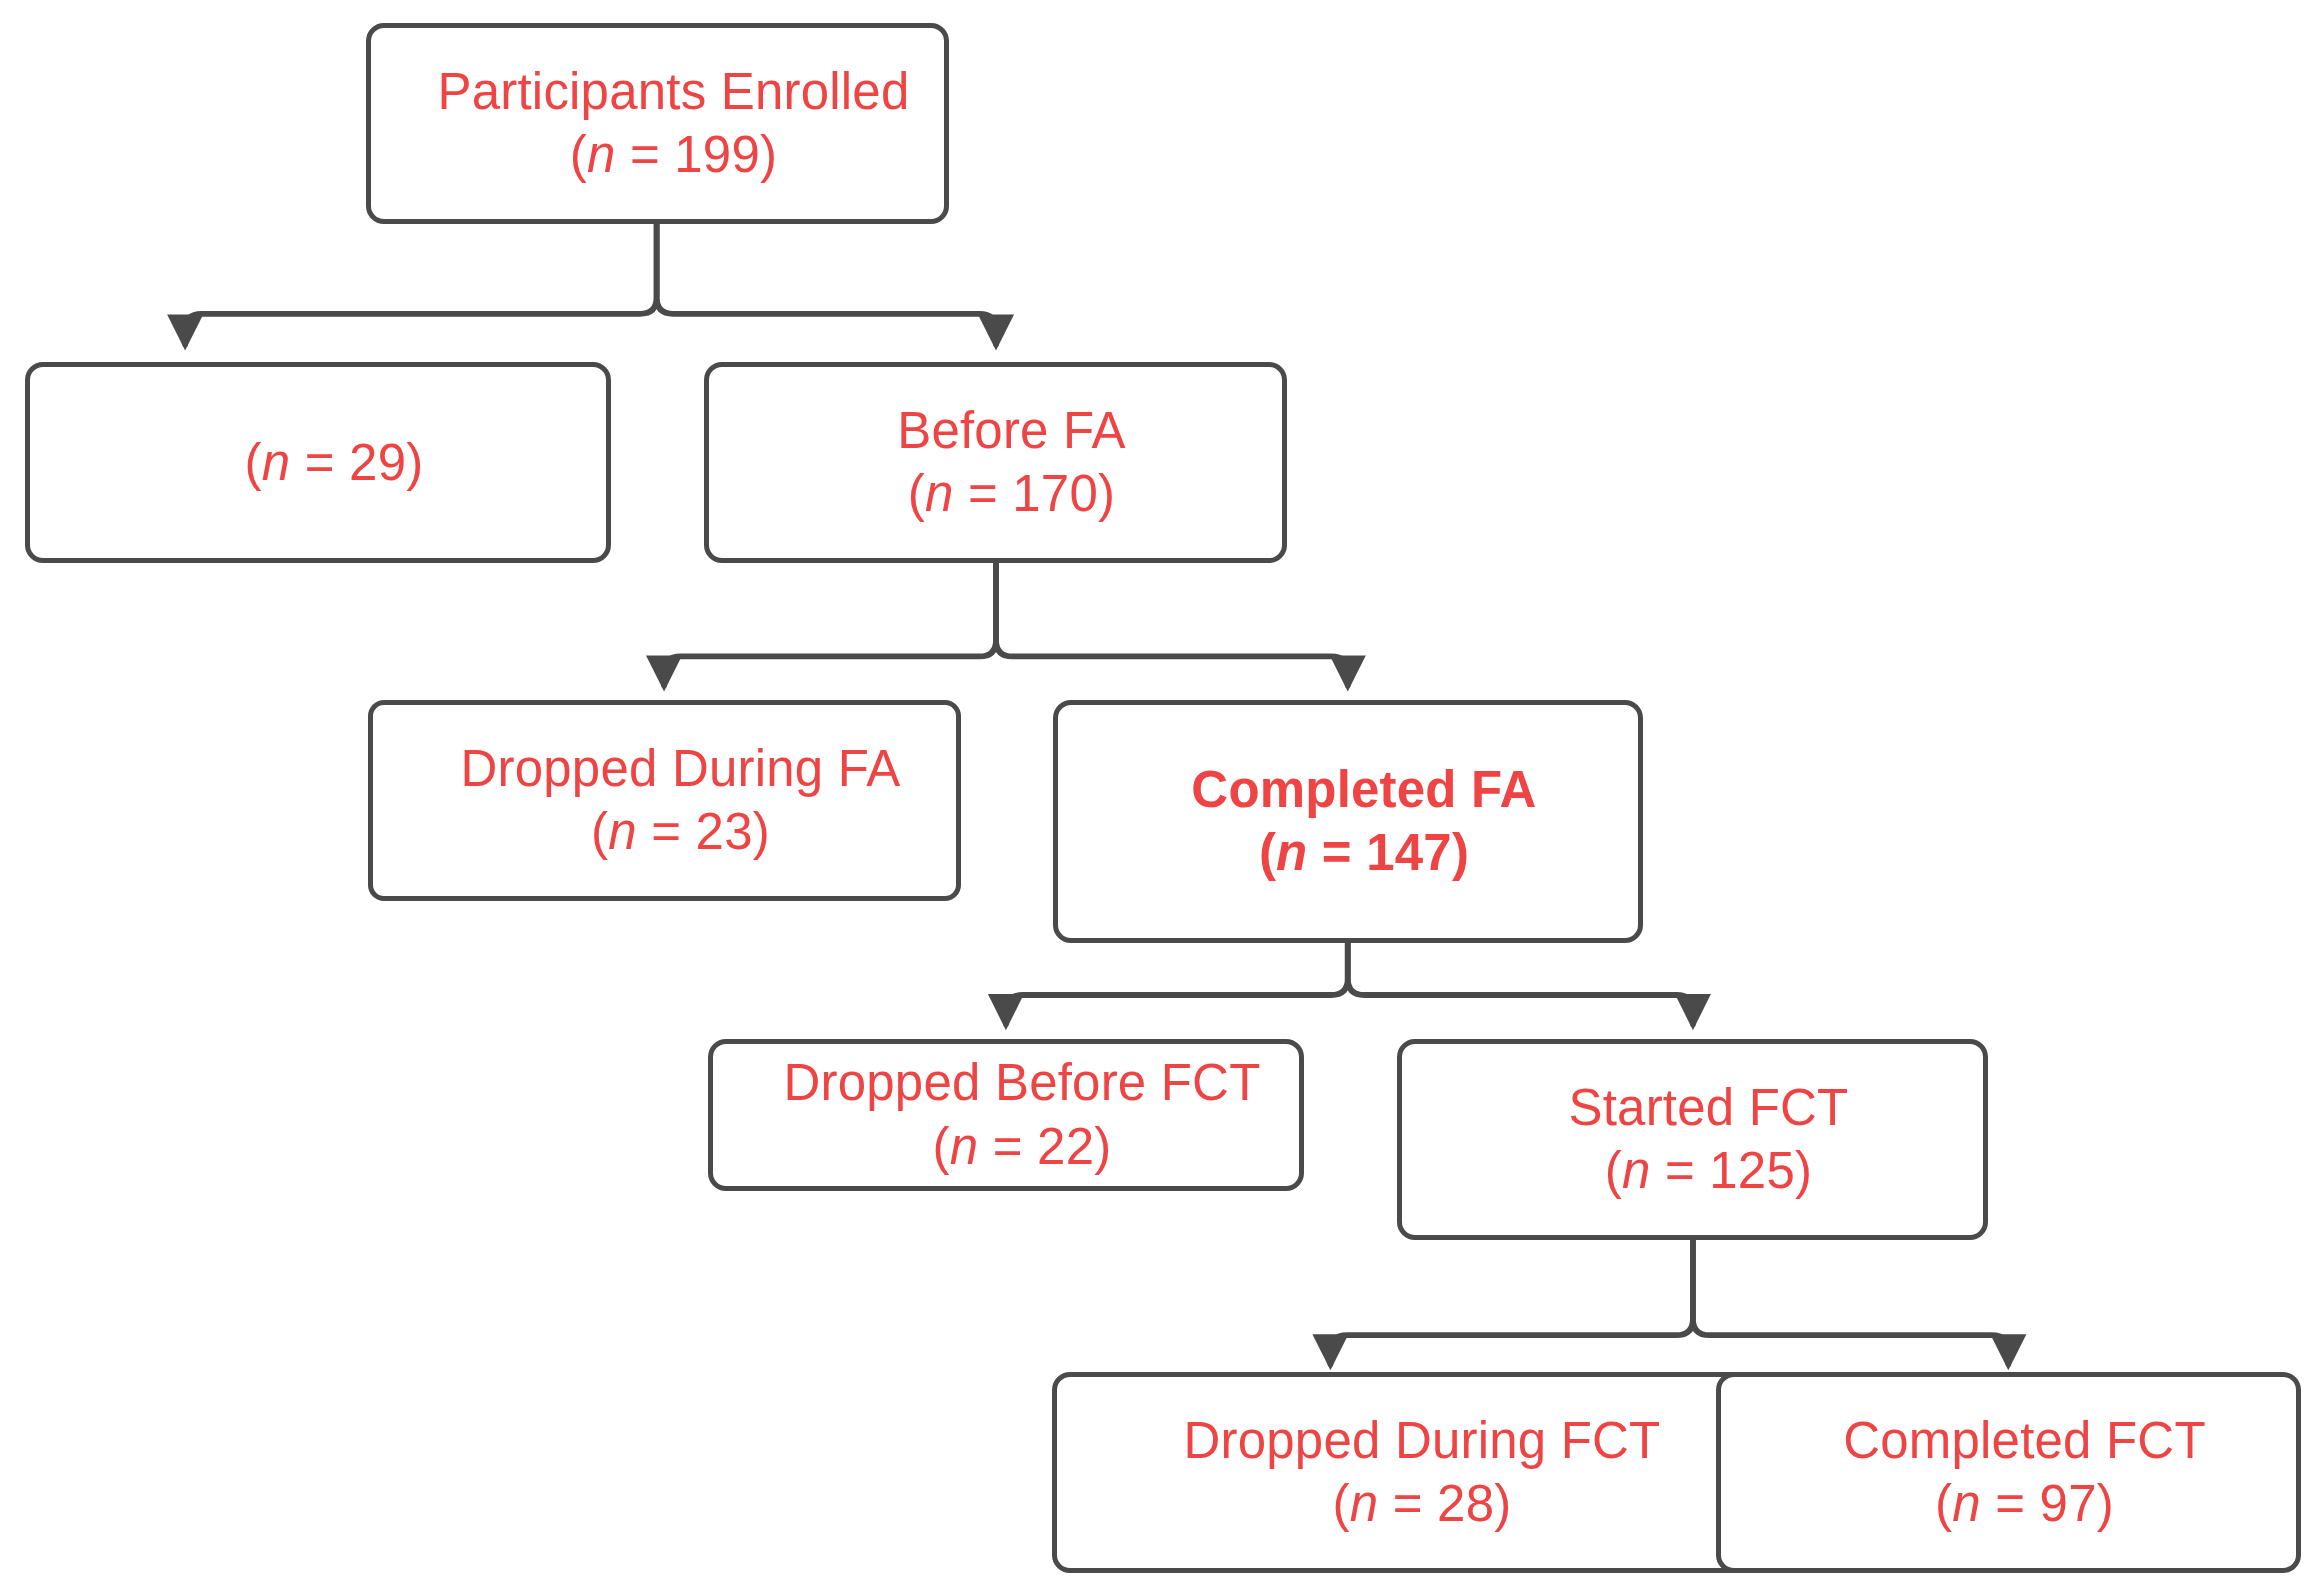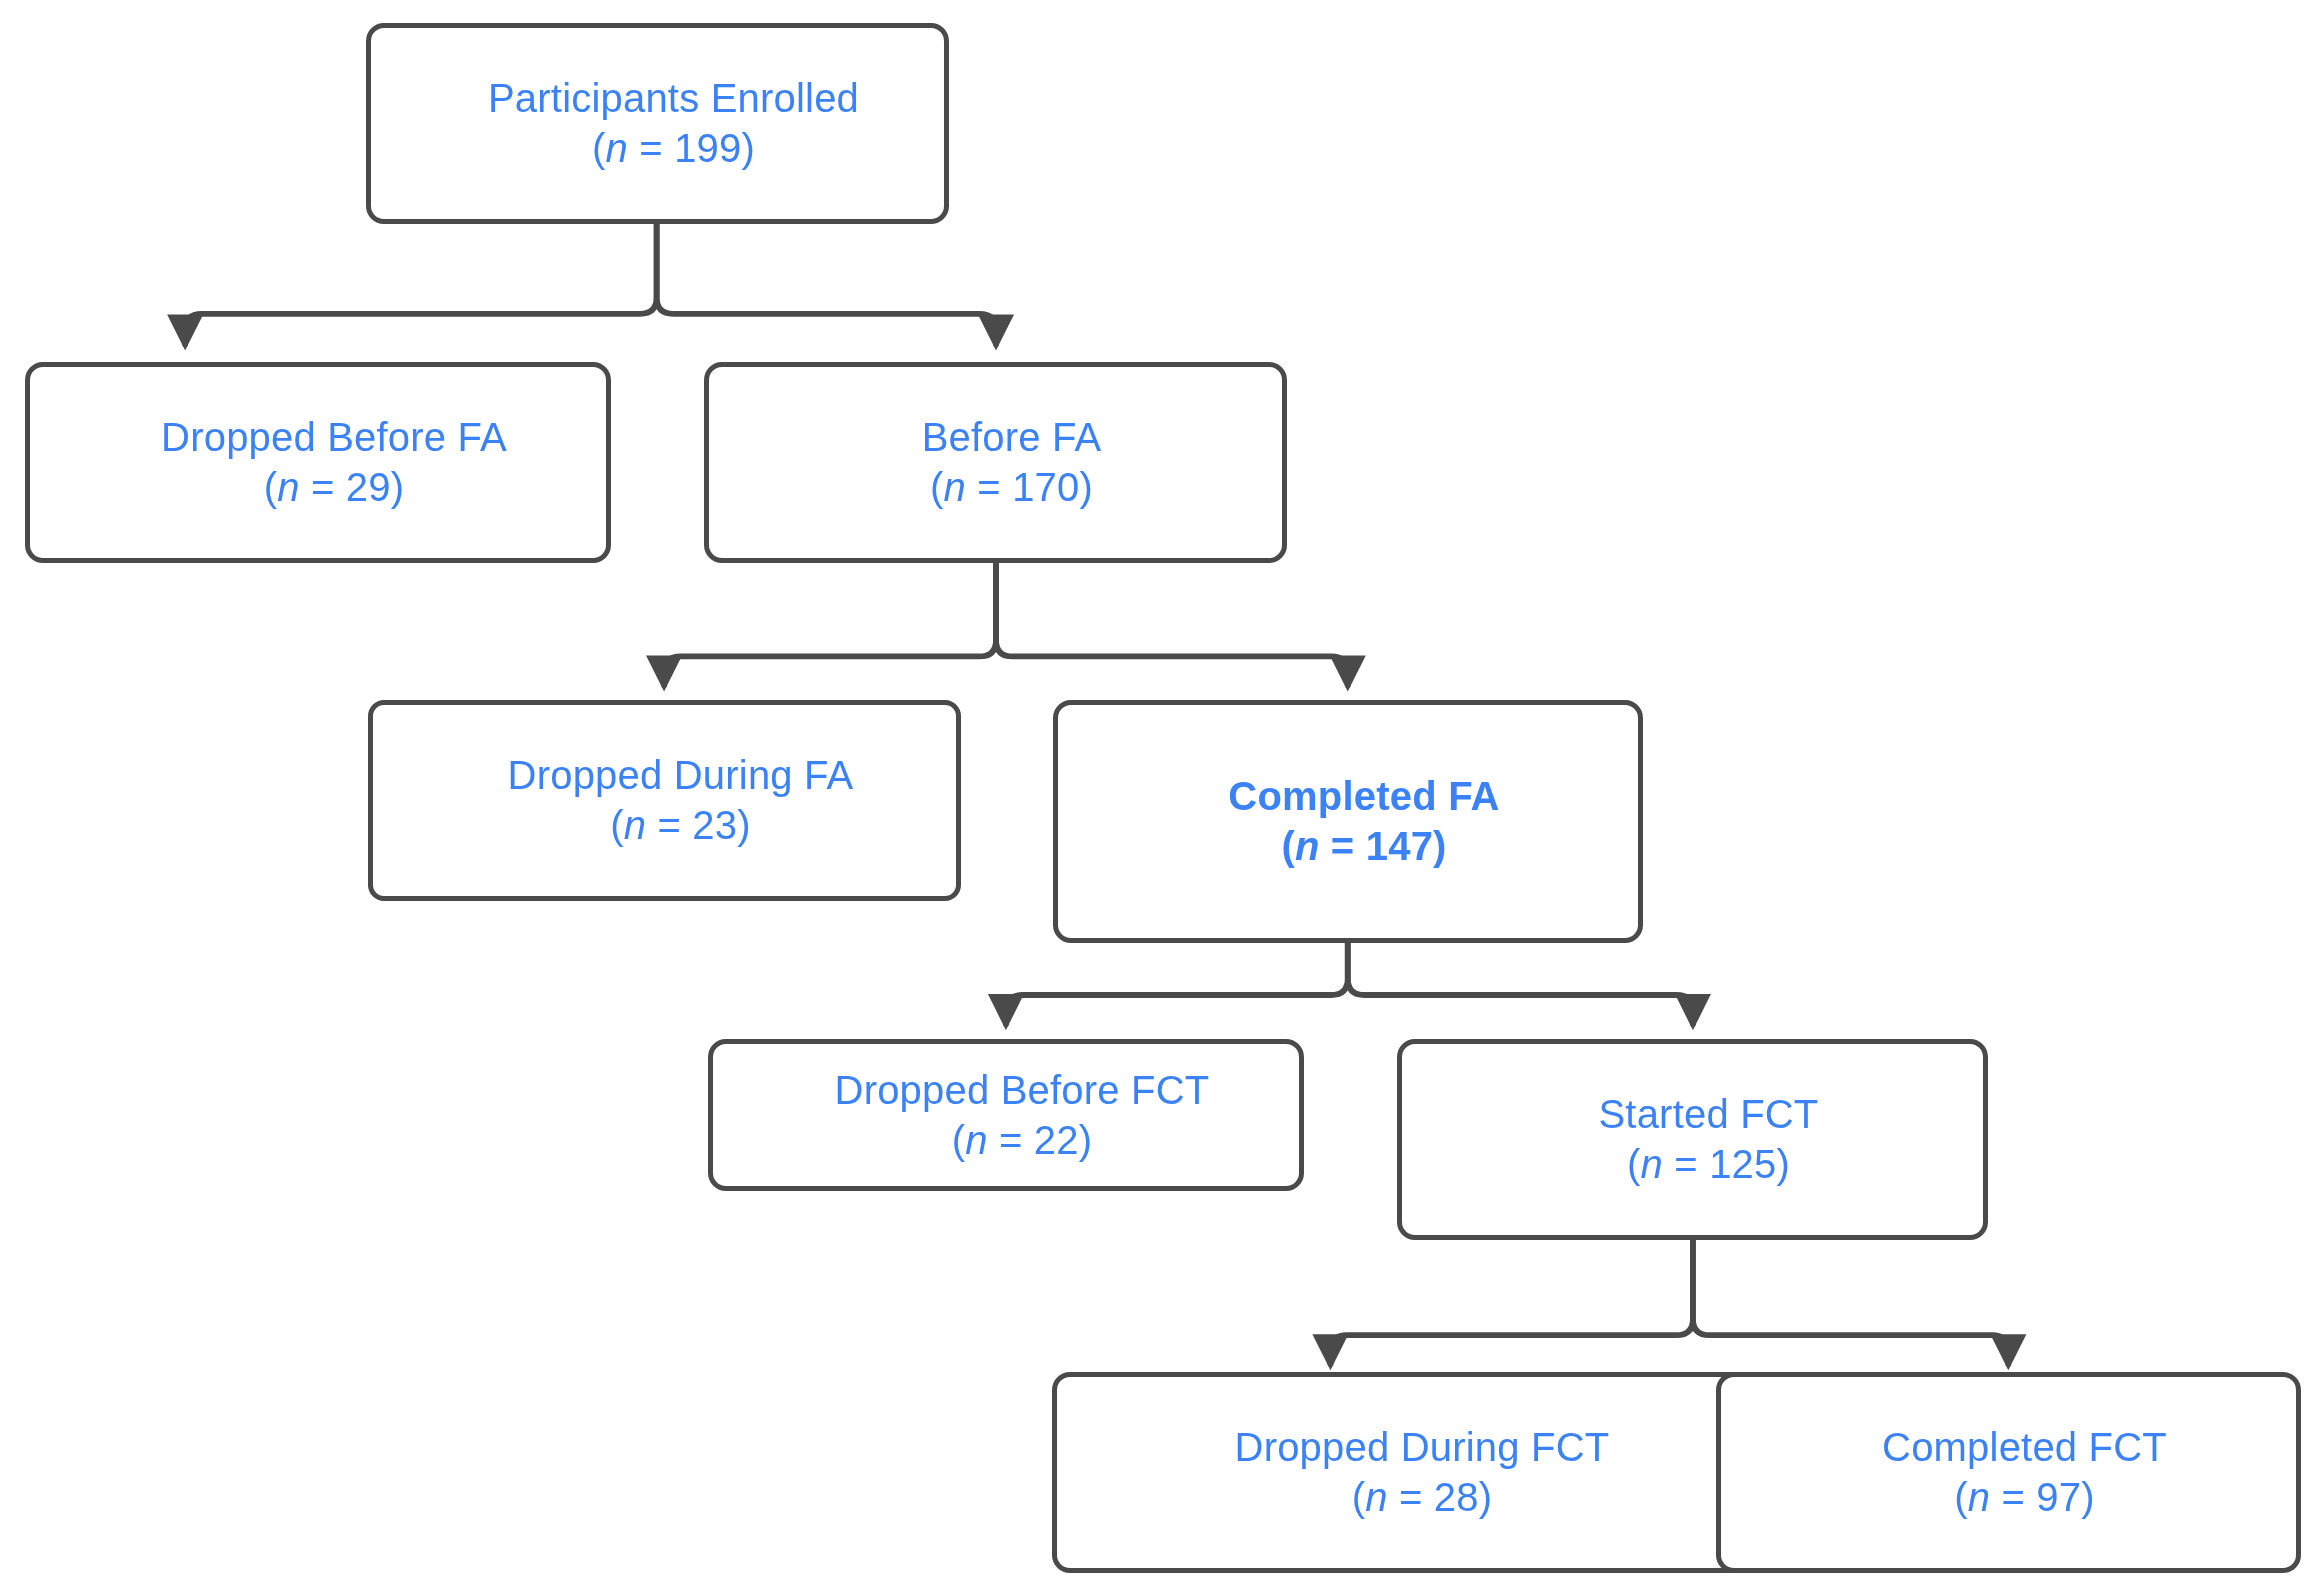--- a/index.html
+++ b/index.html
@@ -31,22 +31,22 @@
     position: absolute;
     box-sizing: border-box;
     background: #ffffff;
     border: 5.8px solid #4a4a4a;
     border-radius: 18px;
     display: flex;
     flex-direction: column;
     align-items: center;
     justify-content: center;
     text-align: center;
-    color: #3b82f6;
-    font-size: 40px;
+    color: #ef4444;
+    font-size: 51px;
     line-height: 1.22;
     letter-spacing: 0.2px;
     padding-left: 32px;
   }
   .node .label {
     display: block;
     white-space: nowrap;
   }
   .node .count {
     display: block;
@@ -81,21 +81,20 @@
     <path d="M 2050 1500 L 2050 1597 Q 2050 1617 2030 1617 L 1631 1617 Q 1611 1617 1611 1637 L 1611 1652" fill="none" stroke="#4a4a4a" stroke-width="7" stroke-linecap="round" marker-end="url(#arrow)"></path>
     <path d="M 2050 1500 L 2050 1597 Q 2050 1617 2070 1617 L 2412 1617 Q 2432 1617 2432 1637 L 2432 1652" fill="none" stroke="#4a4a4a" stroke-width="7" stroke-linecap="round" marker-end="url(#arrow)"></path>
   </svg>
 
   <div class="node" style="left:366px; top:23px; width:583px; height:201px;">
     <span class="label">Participants Enrolled</span>
     <span class="count"><span>(</span><span class="nvar">n</span><span> = </span><span>199</span><span>)</span></span>
   </div>
 
   <div class="node" style="left:25px; top:362px; width:586px; height:201px;">
-    <span class="label">Dropped Before FA</span>
     <span class="count"><span>(</span><span class="nvar">n</span><span> = </span><span>29</span><span>)</span></span>
   </div>
 
   <div class="node" style="left:704px; top:362px; width:583px; height:201px;">
     <span class="label">Before FA</span>
     <span class="count"><span>(</span><span class="nvar">n</span><span> = </span><span>170</span><span>)</span></span>
   </div>
 
   <div class="node" style="left:368px; top:700px; width:593px; height:201px;border-radius:16px;">
     <span class="label">Dropped During FA</span>

